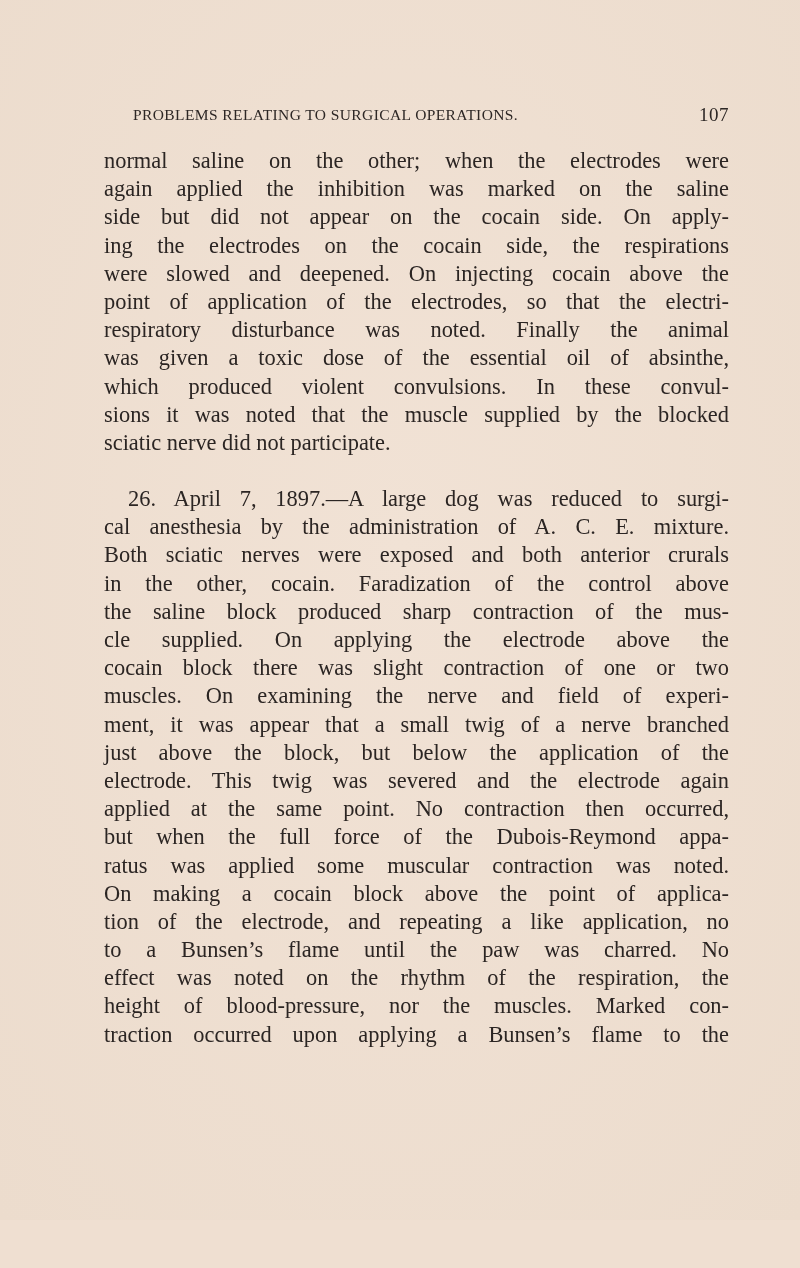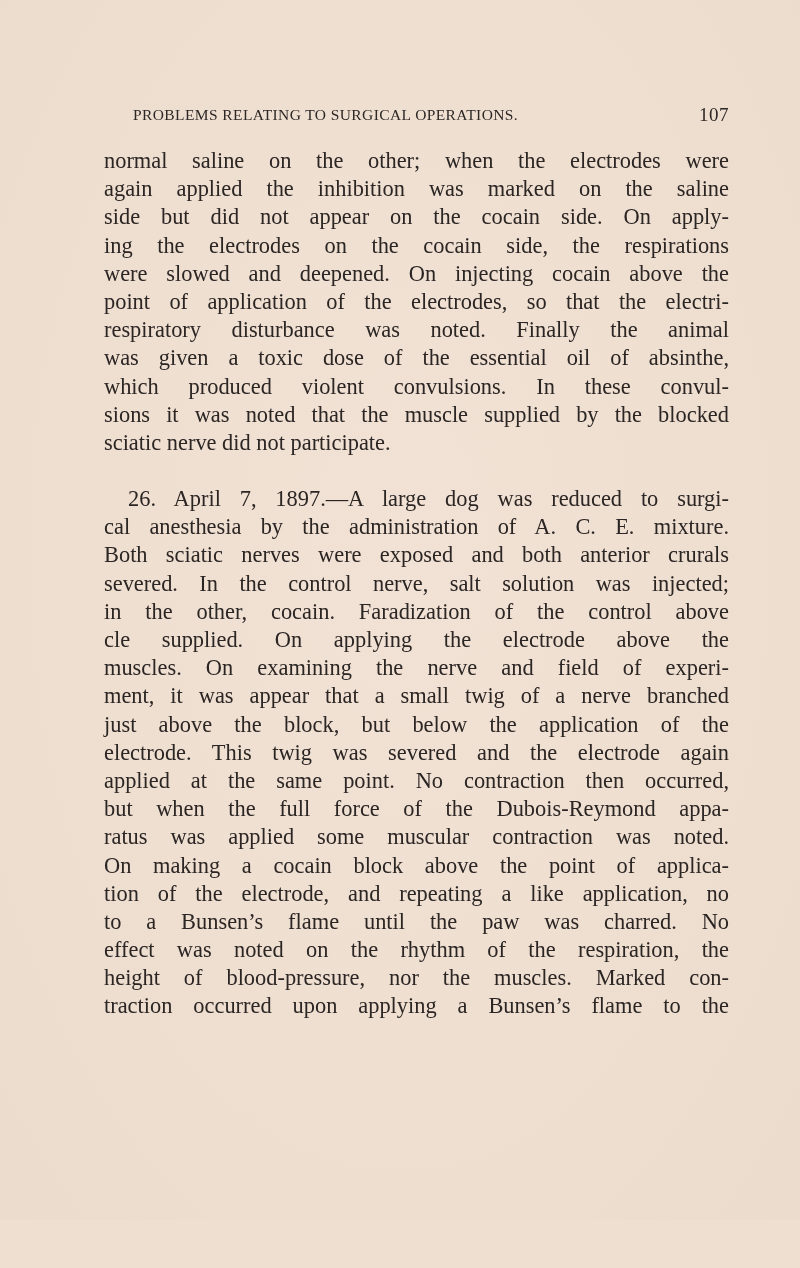--- a/index.html
+++ b/index.html
@@ -96,23 +96,24 @@
       <span class="line">sions it was noted that the muscle supplied by the blocked</span>
       <span class="line last">sciatic nerve did not participate.</span>
     </div>
 
     <div class="para-gap"></div>
 
     <div>
       <span class="line indent">26. April 7, 1897.—A large dog was reduced to surgi-</span>
       <span class="line">cal anesthesia by the administration of A. C. E. mixture.</span>
       <span class="line">Both sciatic nerves were exposed and both anterior crurals</span>
-      <span class="line">severed.  In the control nerve, salt solution was injected;</span>
       <span class="line">in the other, cocain.  Faradization of the control above</span>
+      <span class="line">the saline block produced sharp contraction of the mus-</span>
       <span class="line">cle supplied.  On applying the electrode above the</span>
+      <span class="line">cocain block there was slight contraction of one or two</span>
       <span class="line">muscles.  On examining the nerve and field of experi-</span>
       <span class="line">ment, it was appear that a small twig of a nerve branched</span>
       <span class="line">just above the block, but below the application of the</span>
       <span class="line">electrode.  This twig was severed and the electrode again</span>
       <span class="line">applied at the same point.  No contraction then occurred,</span>
       <span class="line">but when the full force of the Dubois-Reymond appa-</span>
       <span class="line">ratus was applied some muscular contraction was noted.</span>
       <span class="line">On making a cocain block above the point of applica-</span>
       <span class="line">tion of the electrode, and repeating a like application, no</span>
       <span class="line">to a Bunsen’s flame until the paw was charred.  No</span>

